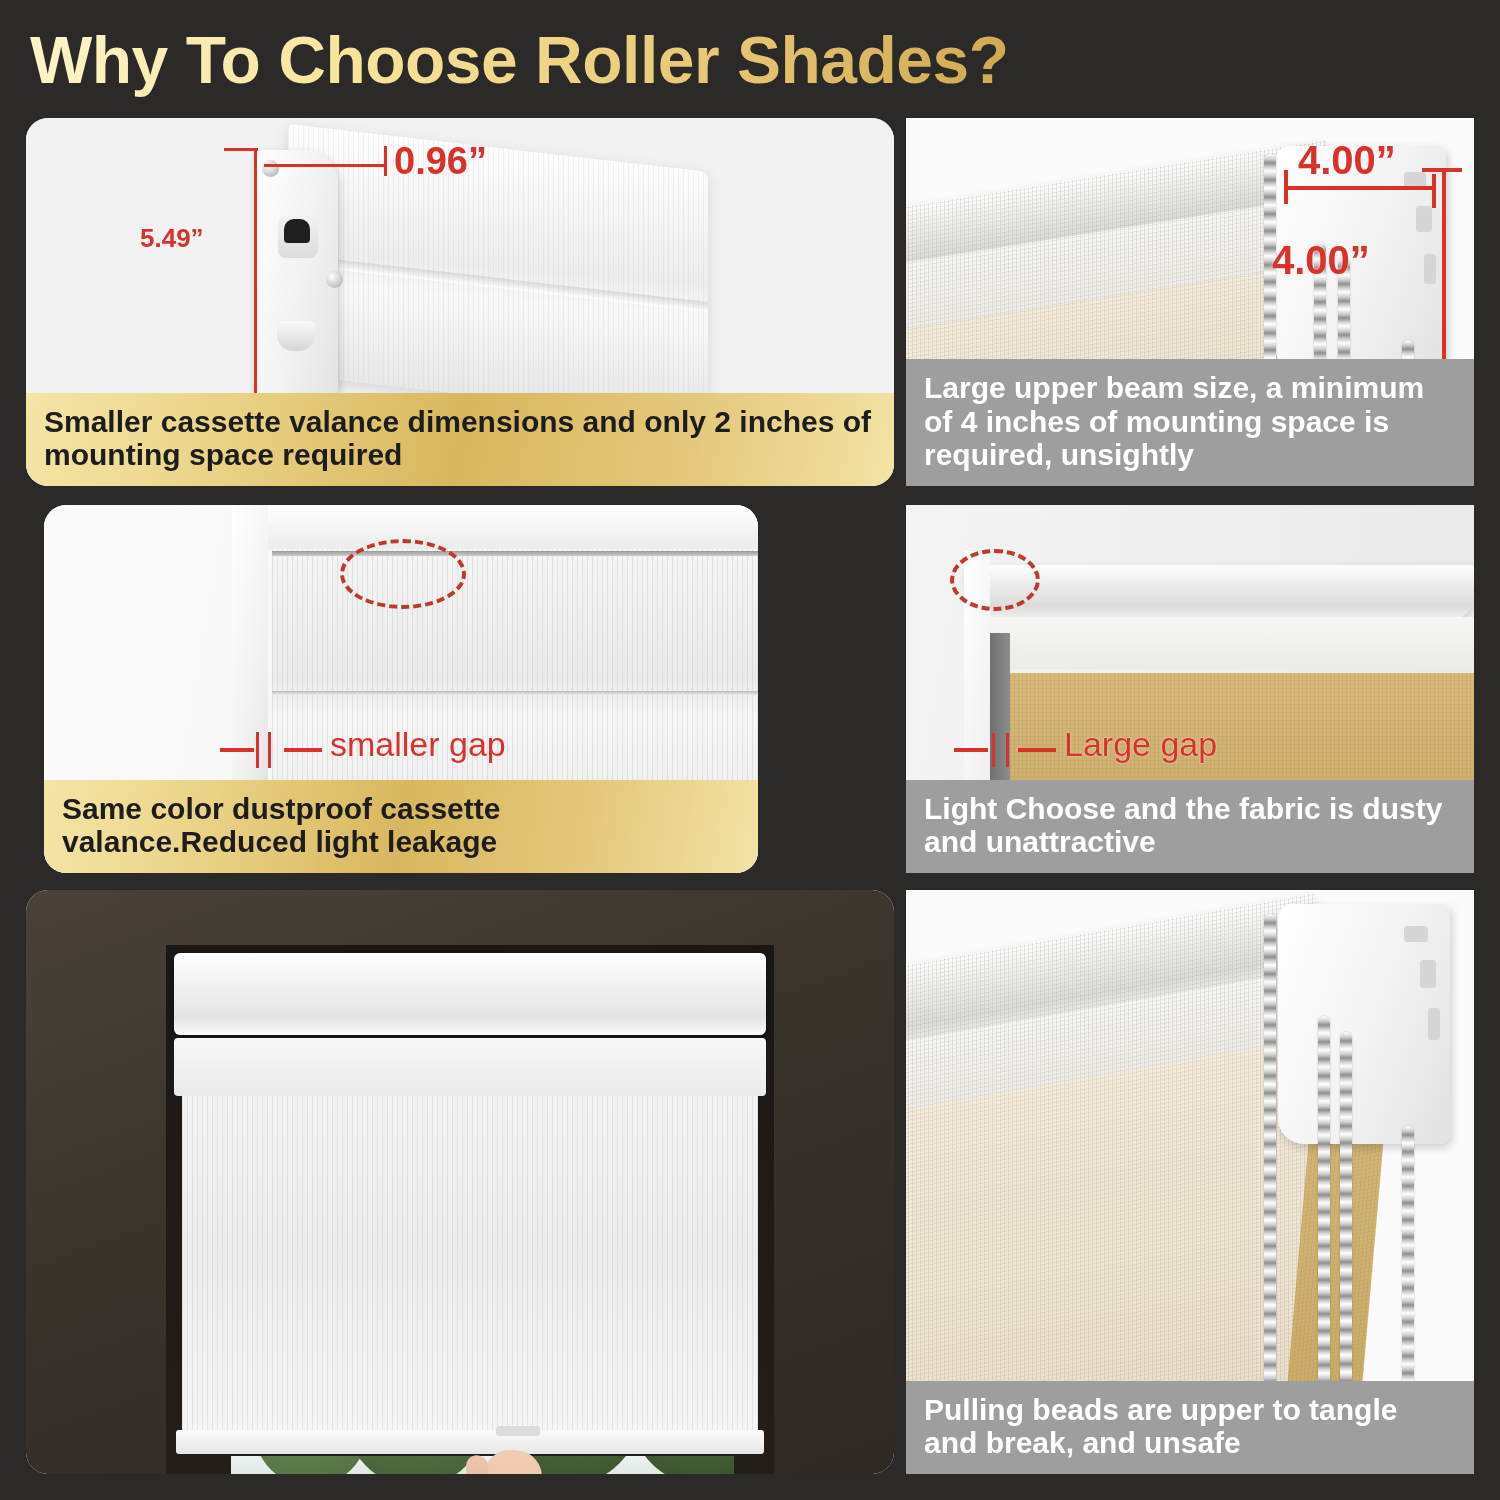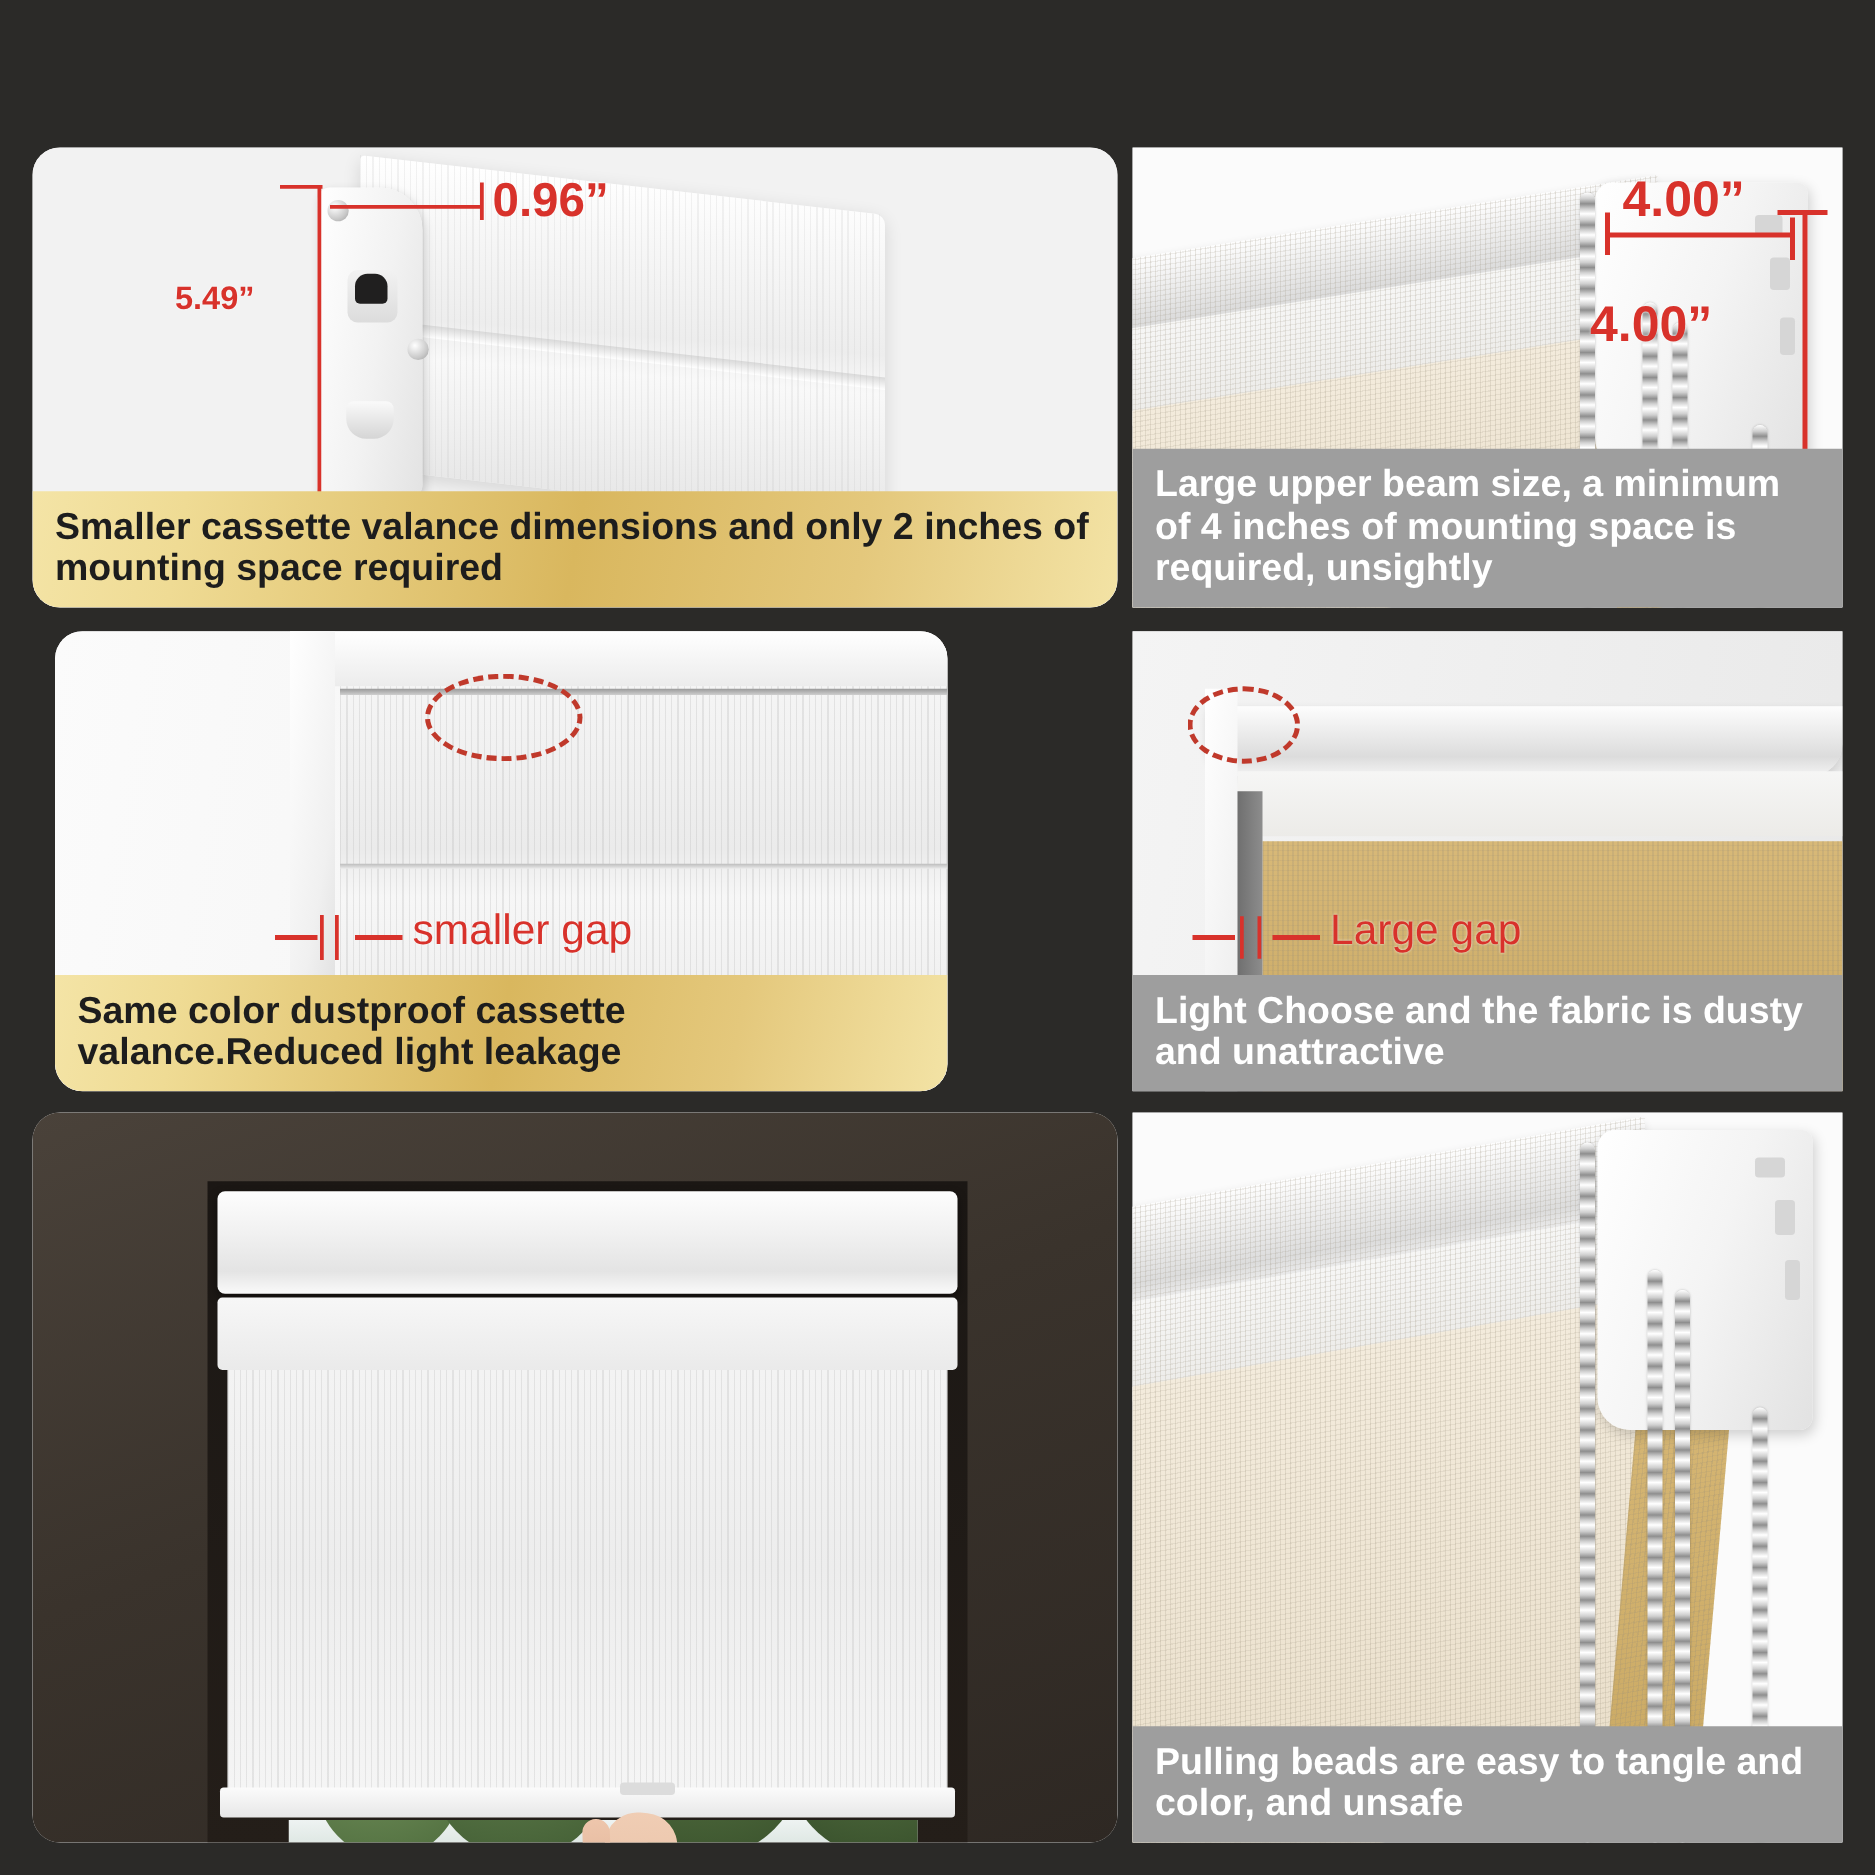--- a/index.html
+++ b/index.html
@@ -194,20 +194,21 @@
     transform:rotate(-7deg);
   }
   .bl-pull{position:absolute;left:470px;top:536px;width:44px;height:10px;
     background:#dcdcdc;border-radius:3px;}
 </style>
 </head>
 <body>
 
 <div class="page">
 
+  <div class="title">Why To Choose Roller Shades?</div>
 
   <div class="card left" style="left:26px;top:118px;width:868px;height:368px;">
     <div class="photo">
       <div class="tl-bg"></div>
       <div class="tl-valance">
           <div class="tl-streaks"></div>
         </div>
       <div class="tl-cap-end"></div>
       <div class="tl-slot"></div>
       <div class="tl-screw" style="left:236px;top:42px;"></div>
@@ -350,16 +351,16 @@
       <div class="bracket" style="left:372px;top:14px;width:172px;height:240px;">
         <div class="notch" style="left:126px;top:22px;width:24px;height:16px;"></div>
         <div class="notch" style="left:142px;top:56px;width:16px;height:28px;"></div>
         <div class="notch" style="left:150px;top:104px;width:12px;height:32px;"></div>
       </div>
       <div class="bead" style="left:358px;top:24px;height:560px;"></div>
       <div class="bead" style="left:412px;top:126px;height:458px;"></div>
       <div class="bead" style="left:434px;top:142px;height:442px;"></div>
       <div class="bead" style="left:496px;top:236px;height:348px;"></div>
     </div>
-    <div class="cap gray">Pulling beads are easy to tangle and color, and unsafe</div>
+    <div class="cap gray">Pulling beads are upper to tangle and break, and unsafe</div>
   </div>
 
 </div>
 
 </body></html>

